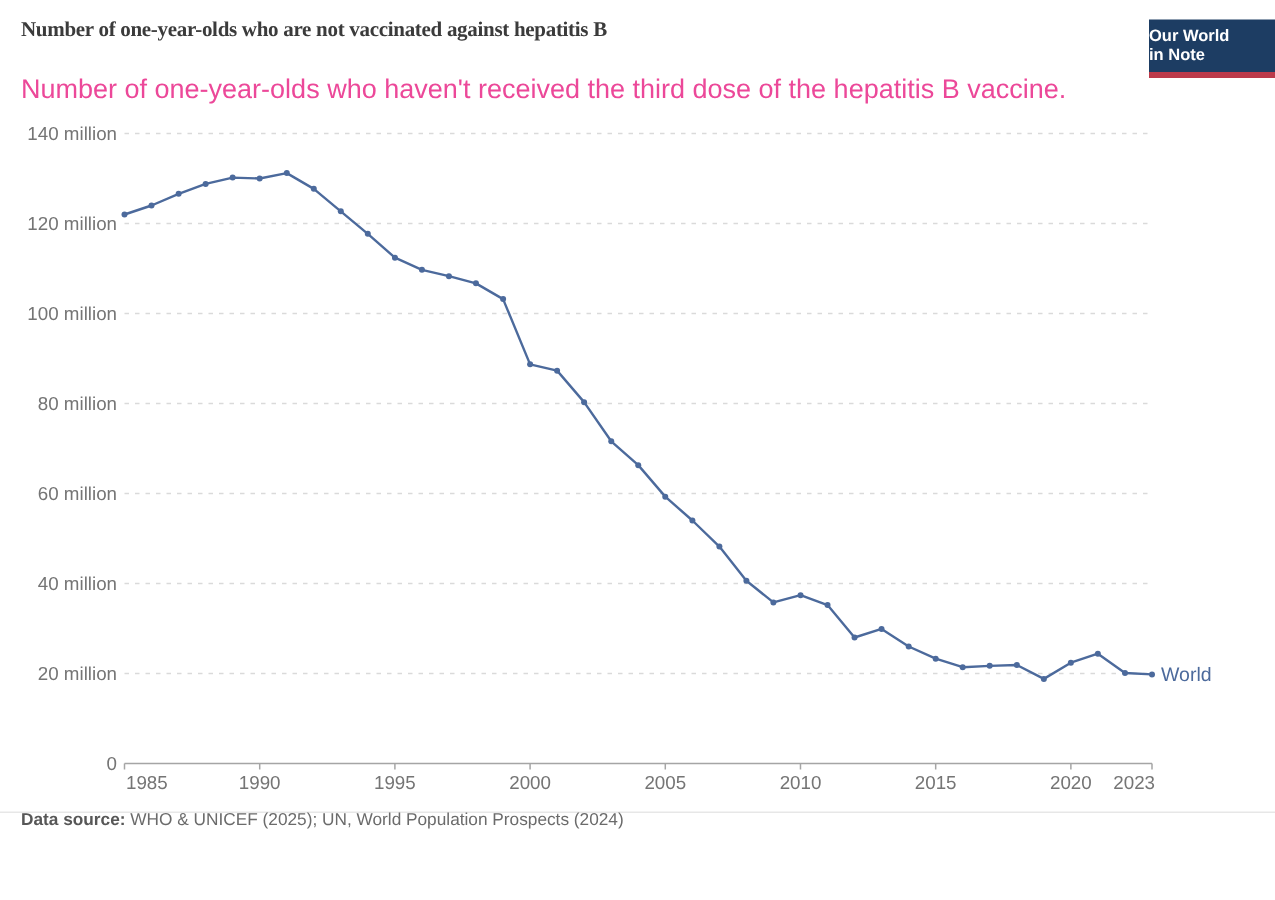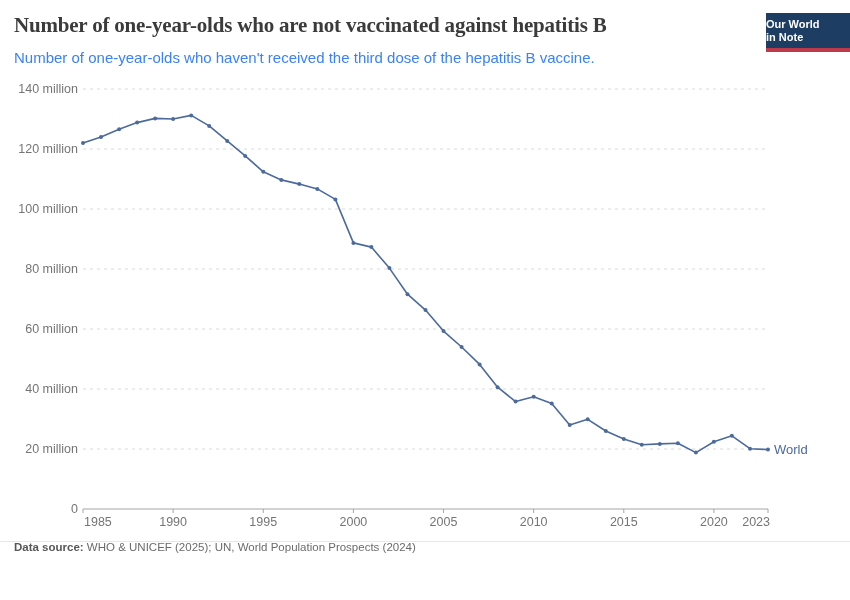--- a/index.html
+++ b/index.html
@@ -1,21 +1,21 @@
 <!DOCTYPE html>
 <html><head>
 <meta charset="utf-8">
 <style>
   html,body{margin:0;padding:0;background:#fff;}
   .page{position:relative;width:850px;height:600px;background:#ffffff;overflow:hidden;
         font-family:"Liberation Sans",sans-serif;}
   .title{position:absolute;left:14px;top:13px;margin:0;width:740px;
-         font-family:"Liberation Serif",serif;font-weight:700;font-size:21px;
+         font-family:"Liberation Serif",serif;font-weight:700;font-size:14px;
          letter-spacing:-0.2px;color:#3b3b3b;white-space:nowrap;}
-  .subtitle{position:absolute;left:14px;top:49px;margin:0;font-size:15px;color:#3b82f6;}
+  .subtitle{position:absolute;left:14px;top:49px;margin:0;font-size:18px;color:#ec4899;}
   .logo{position:absolute;left:766px;top:13px;width:92px;background:#1d3d63;
         border-bottom:4px solid #bc3a4a;color:#ffffff;text-align:left;
         font-weight:700;font-size:11px;line-height:13px;padding:5px 0 4px 0;}
   .logo span{display:block;}
   #chart-svg{position:absolute;left:0;top:0;}
   #chart-svg text{font-family:"Liberation Sans",sans-serif;}
   .footer-rule{position:absolute;left:0;top:541px;width:850px;height:0;border-top:1px solid #e7e7e7;}
   .foot{position:absolute;margin:0;font-size:11.5px;color:#6b6b6b;}
   .foot b{color:#575757;font-weight:700;}
   .foot-left{left:14px;top:541px;}

